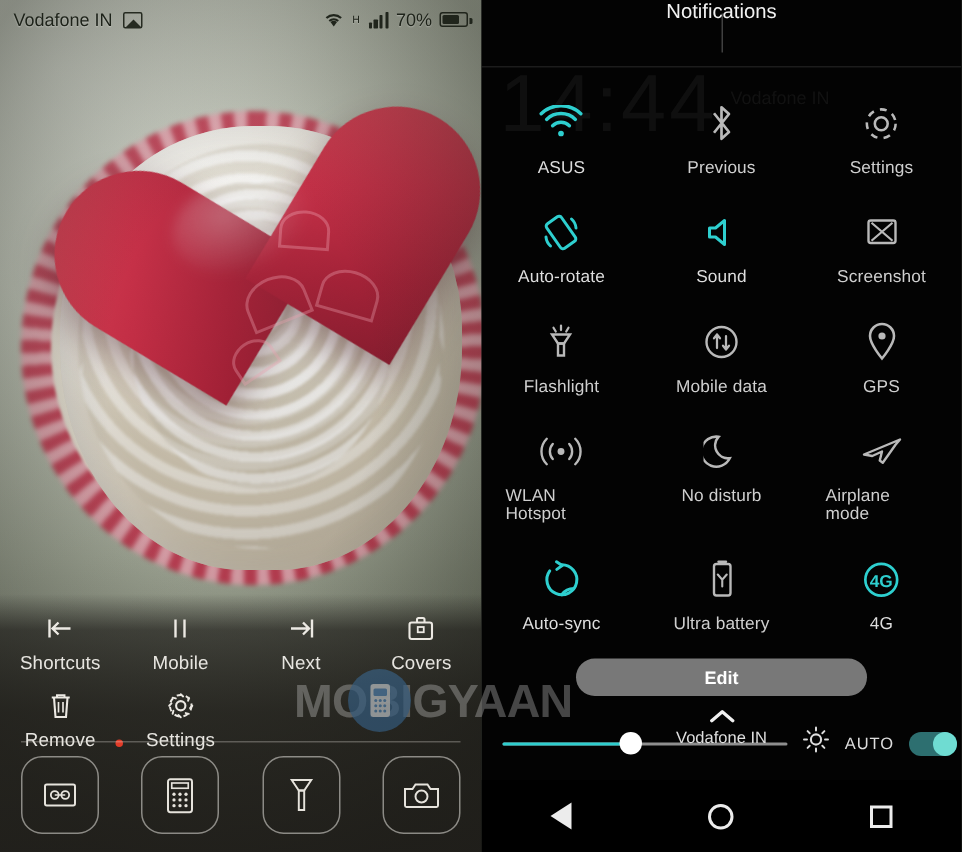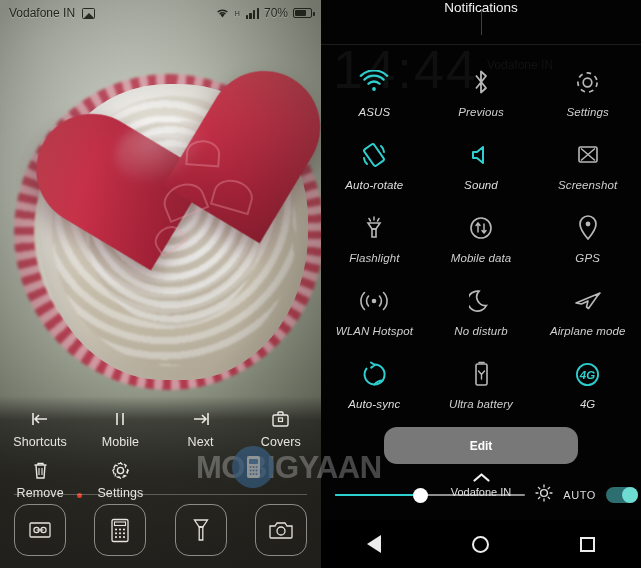--- a/index.html
+++ b/index.html
@@ -179,29 +179,29 @@
   }
   .tabs-underline { position:absolute; left:0; right:0; top:44px; height:1px; background:rgba(120,120,120,.22); }
 
   .qs-grid {
     position:relative; z-index:5;
     display:grid; grid-template-columns:repeat(3,1fr);
     padding:14px 0 0;
   }
   .qs-item {
     display:flex; flex-direction:column; align-items:center; gap:9px;
-    padding:9px 4px 13px; cursor:pointer;font-style:italic;
+    padding:9px 16px 13px; cursor:pointer;
   }
   .qs-icon { height:30px; display:flex; align-items:center; justify-content:center; }
   .qs-label { font-size:11.5px; color:#cfcfcf; letter-spacing:.1px; }
   .qs-item.on .qs-label { color:#dedede; }
 
   .edit-wrap { position:relative; z-index:5; display:flex; justify-content:center; margin-top:4px; }
   .edit-btn {
-    width:194px; height:37px; border-radius:13px; background:#787878;
+    width:194px; height:25px; border-radius:13px; background:#787878;
     color:#fff; font-size:12px; font-weight:bold;
     display:flex; align-items:center; justify-content:center; cursor:pointer; border:none;
   }
 
   .bright-row {
     position:relative; z-index:5; display:flex; align-items:center;
     gap:10px; padding:20px 3px 0 14px;
   }
   .slider { position:relative; flex:1; height:16px; display:flex; align-items:center; cursor:pointer; }
   .slider-track { position:absolute; left:0; right:0; height:2px; background:#8e8e8e; border-radius:2px; }

